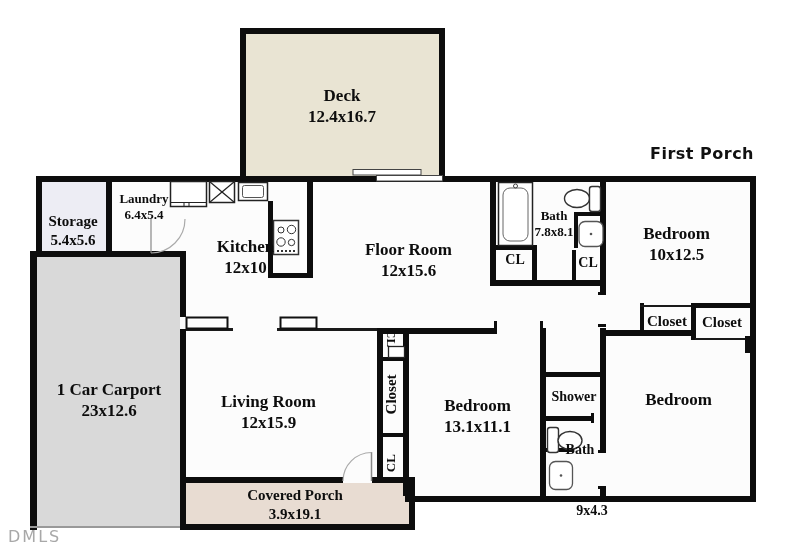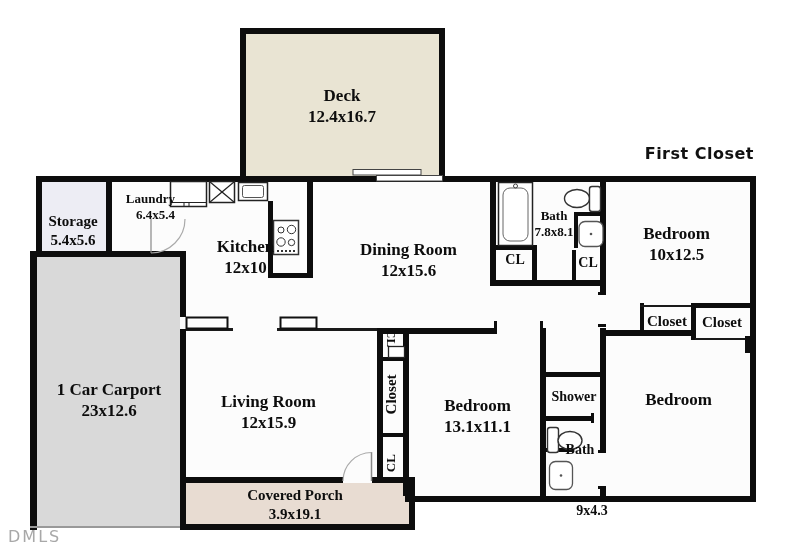--- a/index.html
+++ b/index.html
@@ -10,21 +10,21 @@
   .deck-area{background:var(--deck_fill,#e9e4d3);}
   .storage-area{background:var(--storage_fill,#ededf4);}
   .carport-area{background:var(--carport_fill,#d9d9d9);}
   .porch-area{background:var(--porch_fill,#e8dcd2);}
   .wall{position:absolute;background:var(--wall,#0d0d0d);z-index:2;}
   .wall-thin{position:absolute;background:#1a1a1a;z-index:2;}
   .fixtures{position:absolute;left:0;top:0;z-index:3;pointer-events:none;}
   .lbl{position:absolute;z-index:4;font-weight:bold;color:#0d0d0d;text-align:center;line-height:1.25;}
   .s17{font-size:17px;} .s15{font-size:15px;} .s14{font-size:14px;} .s13{font-size:13px;}
   .nowrap{white-space:nowrap;}
-  .left{text-align:right;}
+  .left{text-align:center;}
   .rotbox{display:flex;align-items:center;justify-content:center;overflow:visible;}
   .rot90{transform:rotate(90deg);white-space:nowrap;display:block;}
   .rotN90{transform:rotate(-90deg);white-space:nowrap;display:block;}
   .title{position:absolute;z-index:4;font-family:"DejaVu Sans","Liberation Sans",sans-serif;
          font-weight:bold;font-size:16px;color:#111;text-align:right;letter-spacing:.5px;}
   .watermark{position:absolute;z-index:5;font-family:"DejaVu Sans","Liberation Sans",sans-serif;
          font-size:16px;color:var(--watermark,#a8a8a8);letter-spacing:2px;}
 </style>
 </head>
 <body>
@@ -207,21 +207,21 @@
     <div>Laundry</div>
     <div>6.4x5.4</div>
   </div>
 
   <div class="lbl s17" style="left:193px;top:236px;width:105px;">
     <div>Kitchen</div>
     <div>12x10</div>
   </div>
 
   <div class="lbl s17 nowrap" style="left:336px;top:239px;width:145px;">
-    <div>Dining Room</div>
+    <div>Floor Room</div>
     <div>12x15.6</div>
   </div>
 
   <div class="lbl s13" style="left:517px;top:208px;width:74px;">
     <div>Bath</div>
     <div>7.8x8.1</div>
   </div>
 
   <div class="lbl s14" style="left:496px;top:251px;width:38px;">CL</div>
   <div class="lbl s14" style="left:570px;top:254px;width:36px;">CL</div>
@@ -266,17 +266,17 @@
 
   <div class="lbl s17 nowrap" style="left:606px;top:389px;width:145px;">
     <div>Bedroom</div>
   </div>
 
   <div class="lbl s15 nowrap" style="left:210px;top:486px;width:170px;">
     <div>Covered Porch</div>
     <div>3.9x19.1</div>
   </div>
 
-  <div class="title" style="left:620px;top:144px;width:134px;">First Closet</div>
+  <div class="title" style="left:620px;top:144px;width:134px;">First Porch</div>
 
   <div class="watermark" style="left:8px;top:527px;">DMLS</div>
 
 </div>
 
 </body></html>

